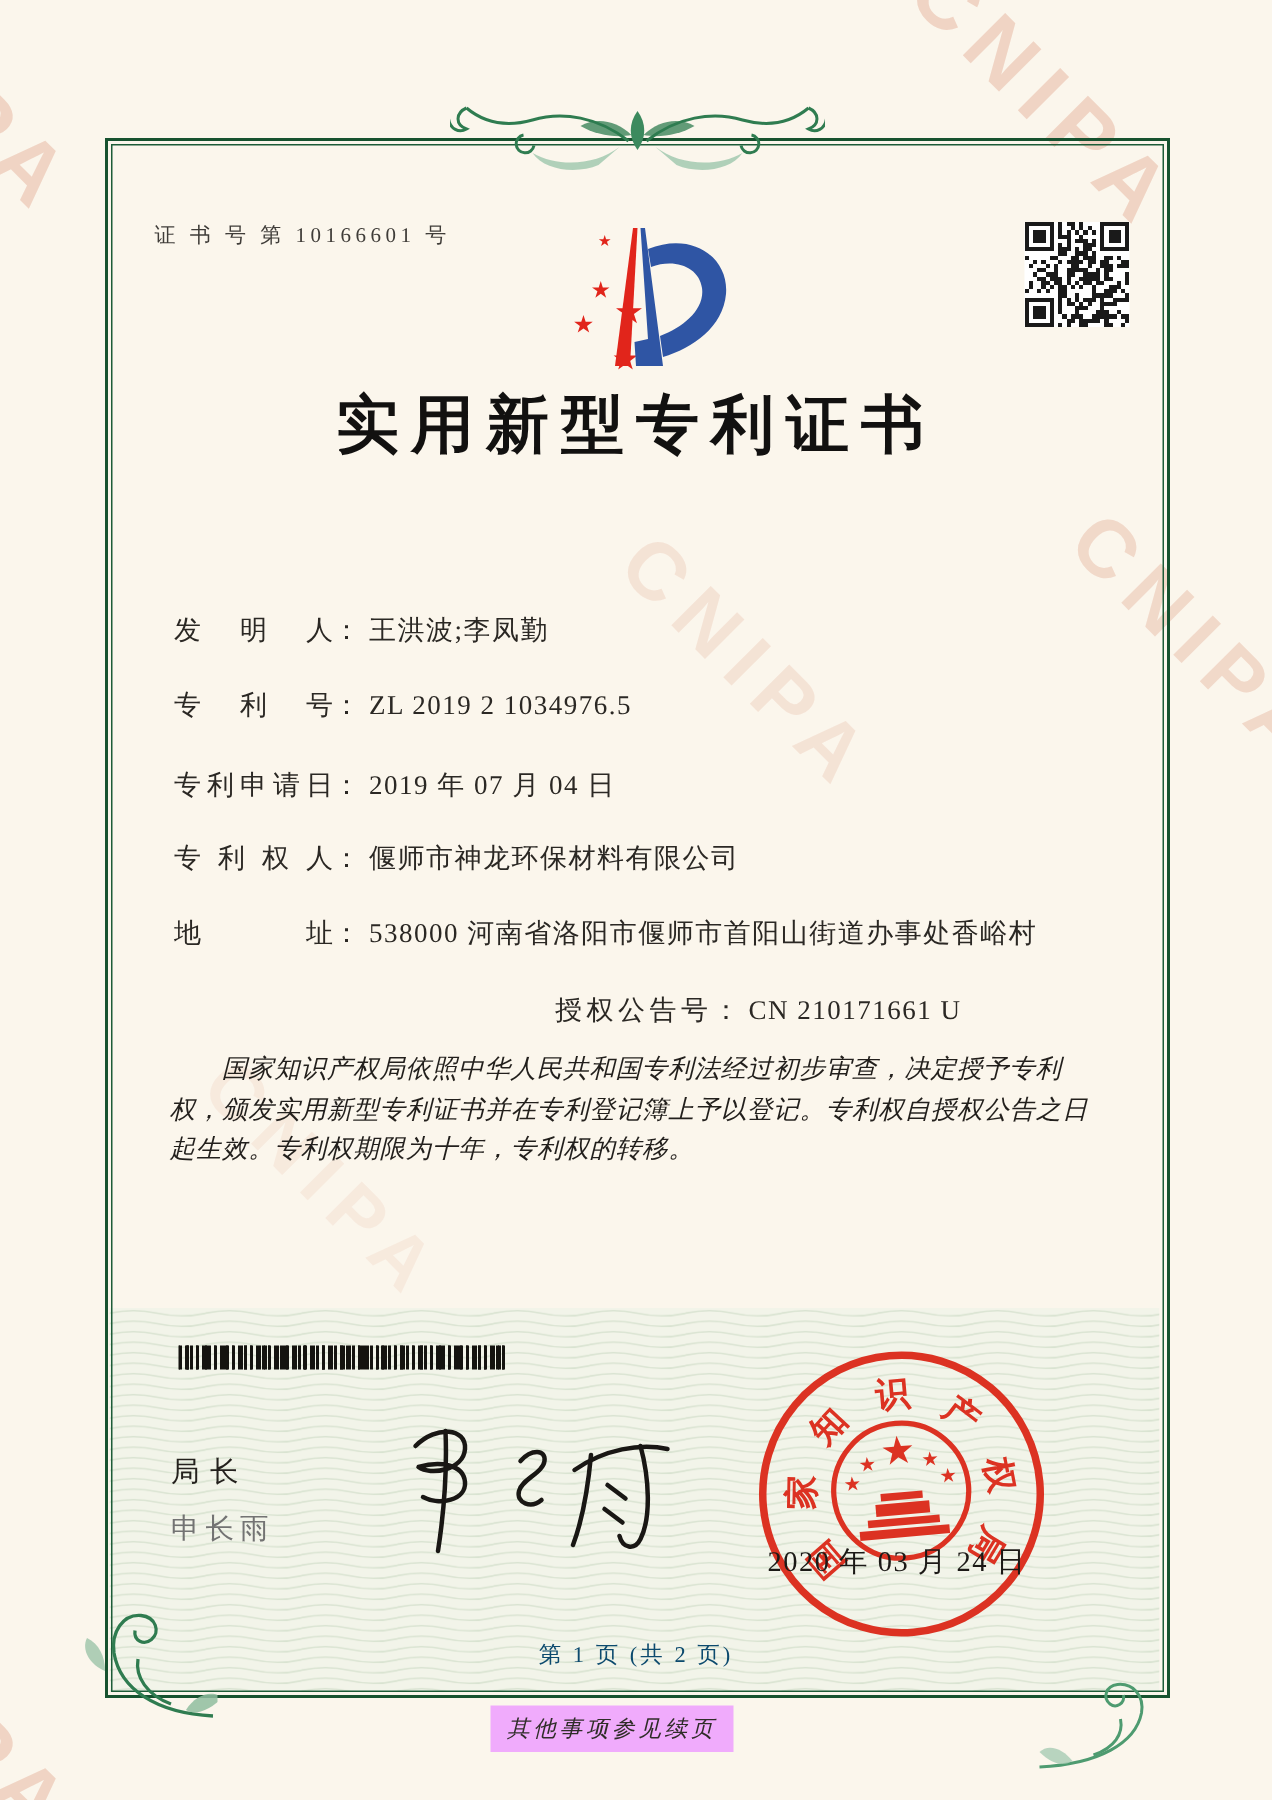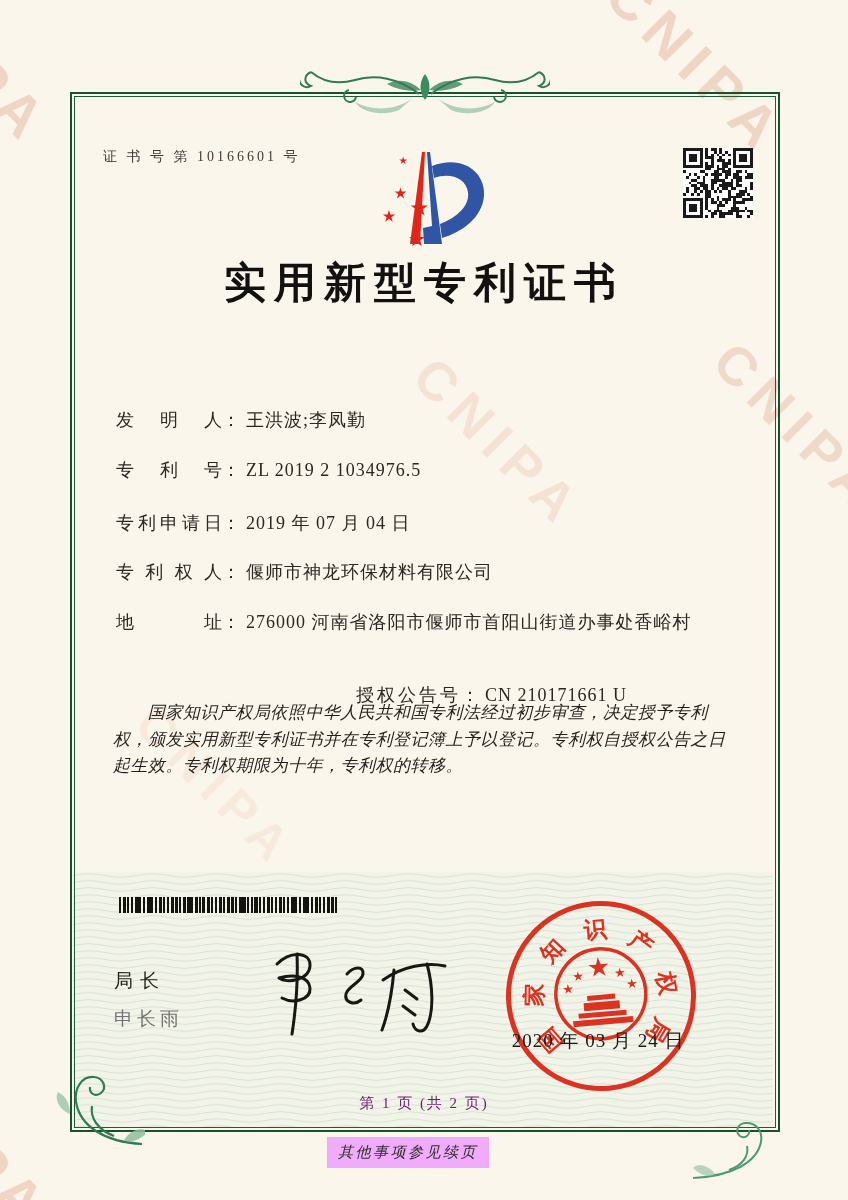--- a/index.html
+++ b/index.html
@@ -32,21 +32,21 @@
   .title{
     position:absolute; left:0; right:0; top:255px; text-align:center;
     font-size:42px; font-weight:bold; letter-spacing:8px; color:#121110; z-index:4;
   }
   
   .frow{position:absolute; left:116px; width:648px; font-size:18px; color:#2b2824; z-index:4; white-space:nowrap;}
   .flabel{display:inline-block; width:106px; text-align:justify; text-align-last:justify; vertical-align:top;}
   .flabel-plain{letter-spacing:3px;}
   .fcolon{margin-right:6px;}
   .fvalue{letter-spacing:1px;}
-  .fgroup-right{position:absolute; left:240px; top:0;margin-top:22px;}
+  .fgroup-right{position:absolute; left:254px; top:0;}
   
   .body-text{
     position:absolute; left:113px; top:700px; width:624px; z-index:4;
     font-size:17px; line-height:26.5px; color:#221f1c; font-style:italic; letter-spacing:0.5px;
   }
   .body-text p{margin:0; text-indent:2.05em;}
   
   .barcode{
     position:absolute; left:119px; top:897px; width:219px; height:16px; z-index:4;
     background:
@@ -68,21 +68,21 @@
     font-size:23px; font-weight:bold; color:#dc3222; text-align:center; line-height:26px;
   }
   .emblem{position:absolute; left:50%; top:50%; transform:translate(-50%,-52%);}
   .seal-date{
     position:absolute; left:498px; top:1028px; width:200px; text-align:center;
     font-size:19px; color:#1b1916; letter-spacing:1px; z-index:6;
   }
   
   .page-indicator{
     position:absolute; left:0; right:0; top:1094px; text-align:center;
-    font-size:15px; letter-spacing:2px; color:#701a75; z-index:4;
+    font-size:15px; letter-spacing:2px; color:#0c4a6e; z-index:4;
   }
   .footer-note{
     position:absolute; left:327px; top:1137px; width:162px; height:31px; z-index:4;
     background:#f0abfc; display:flex; align-items:center; justify-content:center;
     font-size:15px; letter-spacing:2.5px; color:#2f2d28; font-style:italic;
   }
 </style>
 </head>
 <body>
 
@@ -396,21 +396,21 @@
   <div class="frow" style="top:458px">
     <span class="flabel">专利号</span><span class="fcolon">：</span><span class="fvalue">ZL 2019 2 1034976.5</span>
   </div>
   <div class="frow" style="top:511px">
     <span class="flabel">专利申请日</span><span class="fcolon">：</span><span class="fvalue">2019 年 07 月 04 日</span>
   </div>
   <div class="frow" style="top:560px">
     <span class="flabel">专利权人</span><span class="fcolon">：</span><span class="fvalue">偃师市神龙环保材料有限公司</span>
   </div>
   <div class="frow" style="top:610px">
-    <span class="flabel">地址</span><span class="fcolon">：</span><span class="fvalue">276000 河南省洛阳市偃师市首阳山街道办事处香峪村</span>
+    <span class="flabel">地址</span><span class="fcolon">：</span><span class="fvalue">538000 河南省洛阳市偃师市首阳山街道办事处香峪村</span>
   </div>
   <div class="frow" style="top:661px">
     <span class="fgroup fgroup-right">
       <span class="flabel-plain">授权公告号</span><span class="fcolon">：</span><span class="fvalue">CN 210171661 U</span>
     </span>
   </div>
 
   <div class="body-text">
     <p>国家知识产权局依照中华人民共和国专利法经过初步审查，决定授予专利权，颁发实用新型专利证书并在专利登记簿上予以登记。专利权自授权公告之日起生效。专利权期限为十年，专利权的转移。</p>
   </div>

